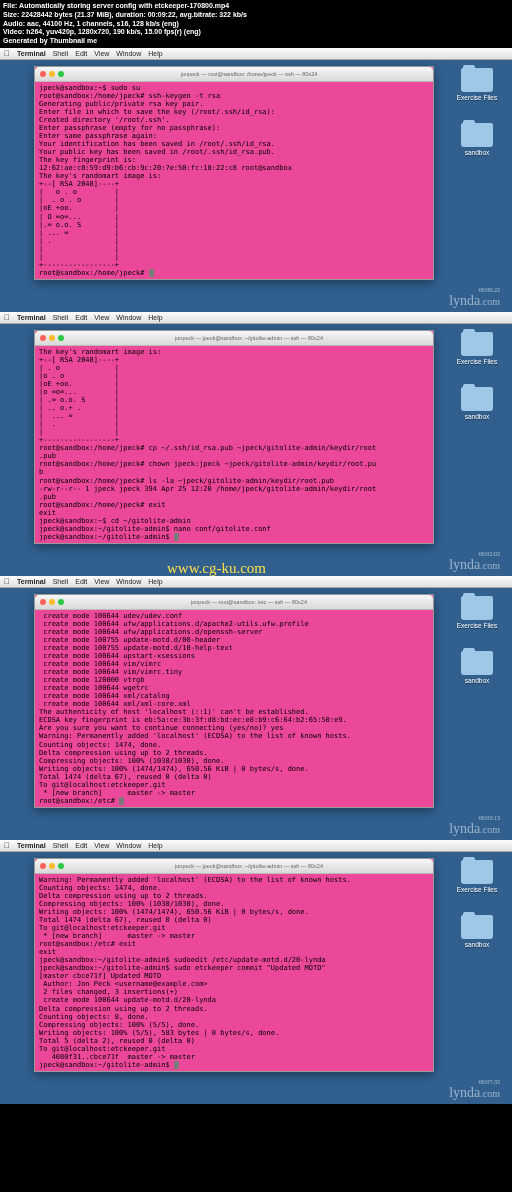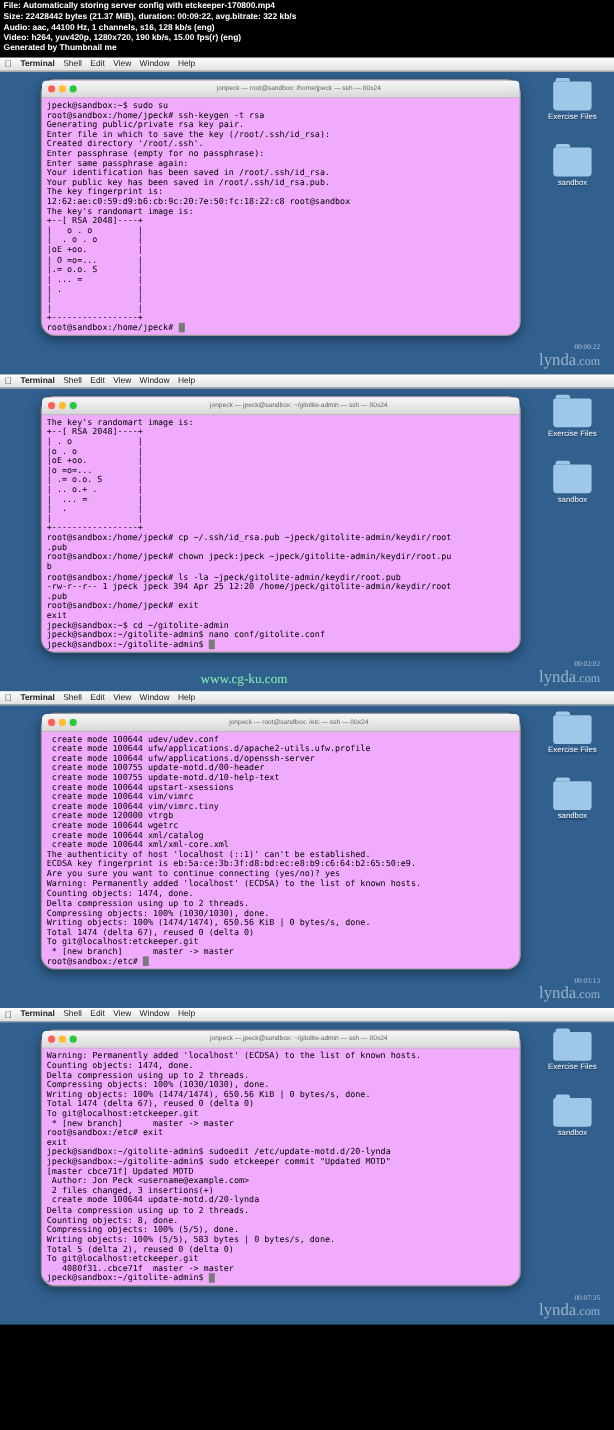--- a/index.html
+++ b/index.html
@@ -1,35 +1,35 @@
 <!DOCTYPE html>
 <html><head>
 <meta charset="utf-8">
 <style>
 body { margin:0; padding:0; background:#000; font-family:Helvetica,Arial,sans-serif; width:512px; }
 .header-text { color:#fff; font-size:7px; font-weight:bold; padding:2px 3px; line-height:1.25; font-family:Verdana,Arial,sans-serif; }
 .desktop { background:#31608f; position:relative; height:264px; width:512px; }
 .menubar { background:linear-gradient(#fdfdfd,#e0e0e0); height:11px; display:flex; align-items:center; padding:0 4px; font-size:7px; color:#222; border-bottom:1px solid #aaa; }
 .menubar span { margin-right:7px; }
 .apple { font-size:8px; }
-.term-win { position:absolute; left:34px; top:18px; width:398px; background:#f0abfc; border:1px solid #999; border-radius:12px; box-shadow:0 3px 10px rgba(0,0,0,.4); }
+.term-win { position:absolute; left:34px; top:18px; width:398px; background:#ec4899; border:1px solid #999; border-radius:0; box-shadow:0 3px 10px rgba(0,0,0,.4); }
 .tbar { height:14px; background:linear-gradient(#f7f7f7,#d8d8d8); border-bottom:1px solid #bbb; border-radius:4px 4px 0 0; display:flex; align-items:center; padding:0 5px; font-size:6px; color:#555; }
 .tbar .dots { display:flex; gap:3px; margin-right:6px; }
 .tbar .dot { width:6px; height:6px; border-radius:50%; }
 .tbar .r { background:#ff5f57; } .tbar .y { background:#febc2e; } .tbar .g { background:#28c840; }
 .tbar .title { flex:1; text-align:center; font-size:5.5px; color:#666; }
 .term-body { font-family:"Menlo","Monaco",monospace; font-size:7px; line-height:1.15; color:#000; padding:2px 4px; white-space:pre; overflow:hidden; }
 .folder { position:absolute; right:14px; width:42px; text-align:center; }
 .folder .ficon { width:32px; height:24px; background:#9ec7e8; border-radius:2px 2px 3px 3px; margin:0 auto; position:relative; }
 .folder .ficon::before { content:""; position:absolute; top:-3px; left:2px; width:12px; height:3px; background:#9ec7e8; border-radius:2px 2px 0 0; }
 .folder .lbl { color:#fff; font-size:6.5px; margin-top:2px; text-shadow:0 1px 1px rgba(0,0,0,.5); }
 .lynda { position:absolute; right:12px; bottom:3px; color:rgba(255,255,255,.5); font-size:14px; font-family:Georgia,serif; }
 .lynda .com { font-size:10px;text-align:right; }
 .lynda .ts { font-size:6px; display:block; text-align:right; color:rgba(255,255,255,.6); }
-.wm { position:absolute; left:167px; top:248px; color:#86efac; font-size:11px; font-family:Georgia,serif; z-index:5; }
+.wm { position:absolute; left:167px; top:248px; color:#fde047; font-size:15px; font-family:Georgia,serif; z-index:5; }
 .cursor { display:inline-block; width:5px; height:8px; background:#7a7a7a; vertical-align:text-bottom; }
 </style>
 </head>
 <body>
 
 <div class="header-text">
 <div>File: Automatically storing server config with etckeeper-170800.mp4</div>
 <div>Size: 22428442 bytes (21.37 MiB), duration: 00:09:22, avg.bitrate: 322 kb/s</div>
 <div>Audio: aac, 44100 Hz, 1 channels, s16, 128 kb/s (eng)</div>
 <div>Video: h264, yuv420p, 1280x720, 190 kb/s, 15.00 fps(r) (eng)</div>

